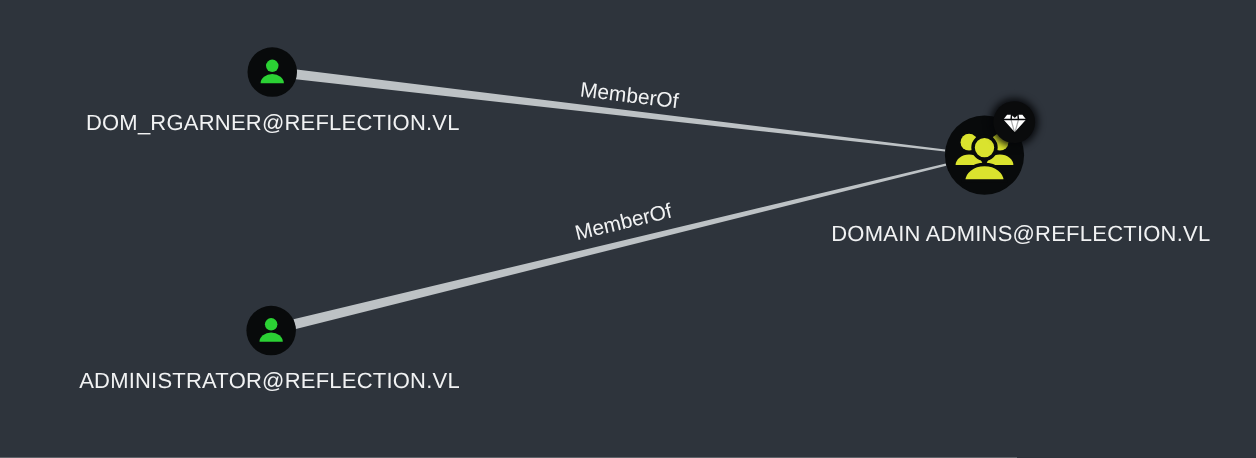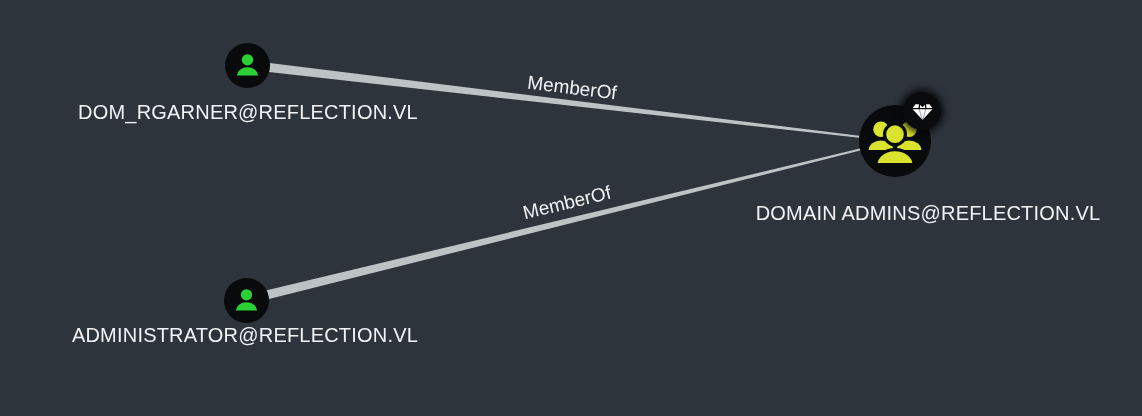--- a/index.html
+++ b/index.html
@@ -79,21 +79,21 @@
     <div class="node-label" style="left:248px; top:95px;">DOM_RGARNER@REFLECTION.VL</div>
   </div>
 
   <div class="node">
     <div class="node-circle user" style="left:224px; top:278px;">
       <svg width="31" height="31" viewBox="0 0 24 24">
         <circle cx="12" cy="7.6" r="4.4" fill="#2BD134"></circle>
         <path d="M3.8,19.8 a8.2,6.4 0 0 1 16.4,0 Z" fill="#2BD134"></path>
       </svg>
     </div>
-    <div class="node-label" style="left:245px; top:318px;">ADMINISTRATOR@REFLECTION.VL</div>
+    <div class="node-label" style="left:245px; top:330px;">ADMINISTRATOR@REFLECTION.VL</div>
   </div>
 
   <div class="node">
     <div class="node-circle group" style="left:859px; top:105px;">
       <svg width="58" height="58" viewBox="0 0 64 64">
 
         <circle cx="16.5" cy="19" r="8.5" fill="#DAE32E"></circle>
         <circle cx="47.5" cy="19" r="8.5" fill="#DAE32E"></circle>
         <path d="M3,42 a13.5,10.5 0 0 1 27,0 Z" fill="#DAE32E"></path>
         <path d="M34,42 a13.5,10.5 0 0 1 27,0 Z" fill="#DAE32E"></path>

